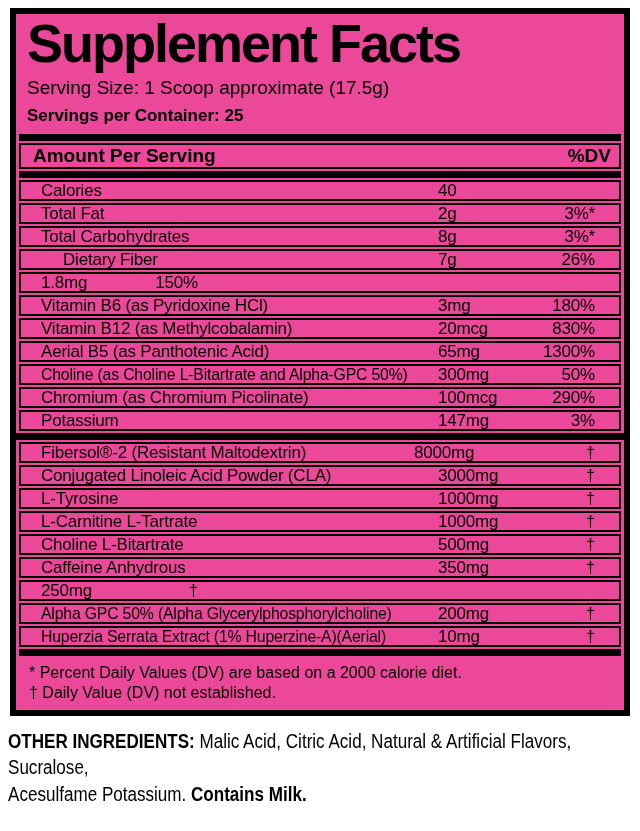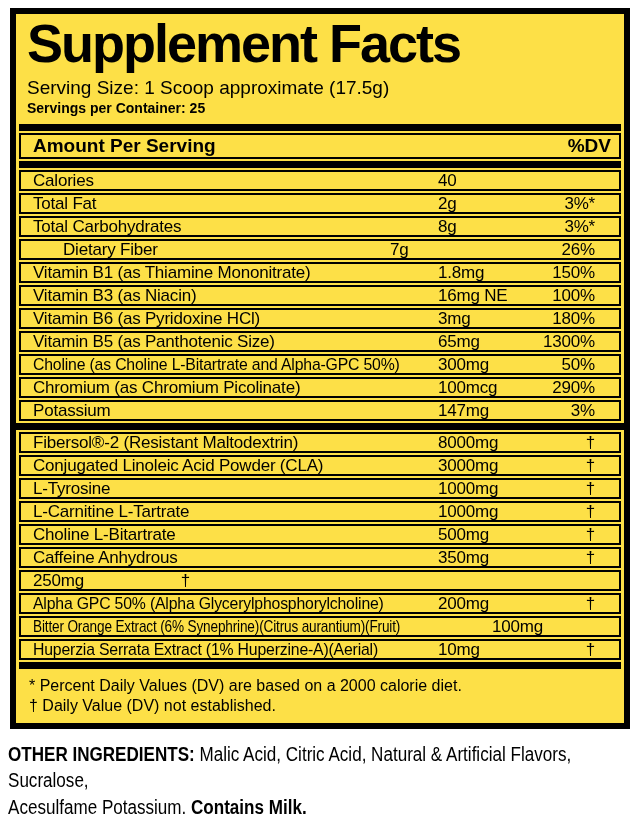--- a/index.html
+++ b/index.html
@@ -8,33 +8,33 @@
     width: 640px; height: 831px;
     background: #ffffff;
     color: #000;
     font-family: "Liberation Sans", sans-serif;
     overflow: hidden;
   }
   .panel {
     margin: 8px 10px 0 10px;
     border: 6px solid #000;
     padding: 0 3px 2px 3px;
-    background: #fde047;
+    background: #ec4899;
   }
   .top { padding: 2px 8px 6px 8px; }
   .title {
     font-size: 54px;
     font-weight: bold;
     letter-spacing: -2px;
     line-height: 1.02;
     margin: 0;
     white-space: nowrap;
   }
   .serving-size { font-size: 19px; margin-top: 6px; white-space: nowrap; }
-  .servings-per { font-size: 14px; font-weight: bold; margin-top: 1px; white-space: nowrap; }
+  .servings-per { font-size: 17px; font-weight: bold; margin-top: 7px; white-space: nowrap; }
 
   .bar { height: 7px; background: #000; margin: 2px 0; }
 
   .hdr-row {
     display: flex; align-items: flex-start;
     border: 2px solid #000;
     margin: 2px 0;
     height: 26px;
     padding-left: 12px;
     font-size: 19px; font-weight: bold;
@@ -43,32 +43,32 @@
   .hdr-row .hdr-name { flex: 1; }
   .hdr-row .hdr-dv { width: 86px; text-align: right; padding-right: 8px; }
 
   .rows { }
   .row {
     position: relative;
     display: flex; align-items: center;
     border: 2px solid #000;
     margin-bottom: 2px;
     height: 21px;
-    padding-left: 12px;
+    padding-left: 20px;
     font-size: 17px;
     letter-spacing: -0.2px;
     white-space: nowrap;
   }
   .row .name { flex: 1; overflow: visible; }
   .row .name.tight   { transform: scaleX(0.93); transform-origin: left center; }
   .row .name.tighter { transform: scaleX(0.80); transform-origin: left center; }
   .row .amount { width: 95px; text-align: left; flex: none; }
   .row .dv { width: 86px; text-align: right; padding-right: 24px; flex: none; }
-  .row.indent { padding-left: 42px; gap: 48px; }
-  .row.thick-before { margin-top: 11px; }
+  .row.indent { padding-left: 42px; }
+  .row.thick-before { margin-top: 11px; gap: 24px; }
   .row.thick-before::before {
     content: "";
     position: absolute;
     left: -5px; right: -5px; top: -11px;
     height: 7px;
     background: #000;
   }
 
   .footnotes {
     padding: 5px 10px 6px 10px;
@@ -127,40 +127,39 @@
         <span class="dv">3%*</span>
       </div>
 
       <div class="row indent">
         <span class="name">Dietary Fiber</span>
         <span class="amount">7g</span>
         <span class="dv">26%</span>
       </div>
 
       <div class="row">
-        <span class="name">Vitamin B1 (as Thiamine Mononitrate)</span>
         <span class="amount">1.8mg</span>
         <span class="dv">150%</span>
       </div>
 
-      <div class="row">
-        <span class="name">Vitamin B3 (as Niacin)</span>
-        <span class="amount">16mg NE</span>
-        <span class="dv">100%</span>
-      </div>
 
       <div class="row">
         <span class="name">Vitamin B6 (as Pyridoxine HCl)</span>
         <span class="amount">3mg</span>
         <span class="dv">180%</span>
       </div>
 
-
-      <div class="row">
-        <span class="name">Vitamin B5 (as Panthotenic Size)</span>
+      <div class="row">
+        <span class="name">Vitamin B12 (as Methylcobalamin)</span>
+        <span class="amount">20mcg</span>
+        <span class="dv">830%</span>
+      </div>
+
+      <div class="row">
+        <span class="name">Aerial B5 (as Panthotenic Acid)</span>
         <span class="amount">65mg</span>
         <span class="dv">1300%</span>
       </div>
 
       <div class="row">
         <span class="name tight">Choline (as Choline L-Bitartrate and Alpha-GPC 50%)</span>
         <span class="amount">300mg</span>
         <span class="dv">50%</span>
       </div>
 
@@ -216,25 +215,20 @@
         <span class="amount">250mg</span>
         <span class="dv">†</span>
       </div>
 
       <div class="row">
         <span class="name tight">Alpha GPC 50% (Alpha Glycerylphosphorylcholine)</span>
         <span class="amount">200mg</span>
         <span class="dv">†</span>
       </div>
 
-      <div class="row">
-        <span class="name tighter">Bitter Orange Extract (6% Synephrine)(Citrus aurantium)(Fruit)</span>
-        <span class="amount">100mg</span>
-        <span class="dv">†</span>
-      </div>
 
       <div class="row">
         <span class="name tight">Huperzia Serrata Extract (1% Huperzine-A)(Aerial)</span>
         <span class="amount">10mg</span>
         <span class="dv">†</span>
       </div>
     </div>
 
   <div class="bar"></div>
 

